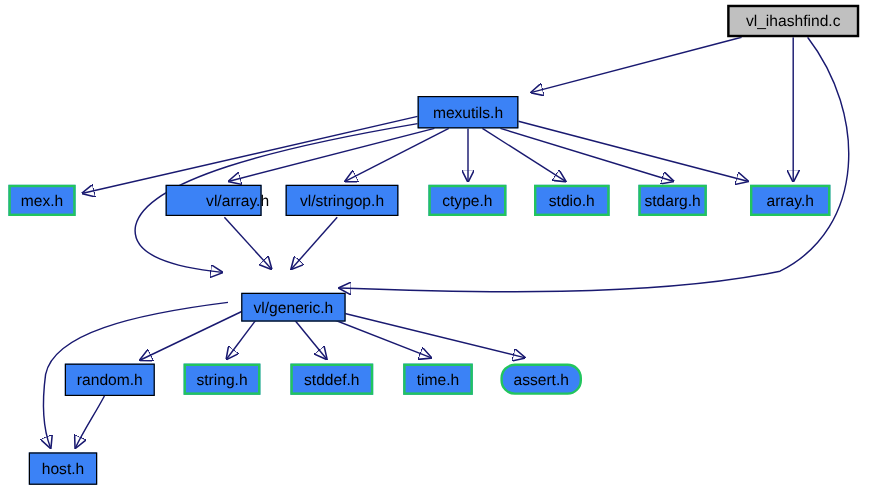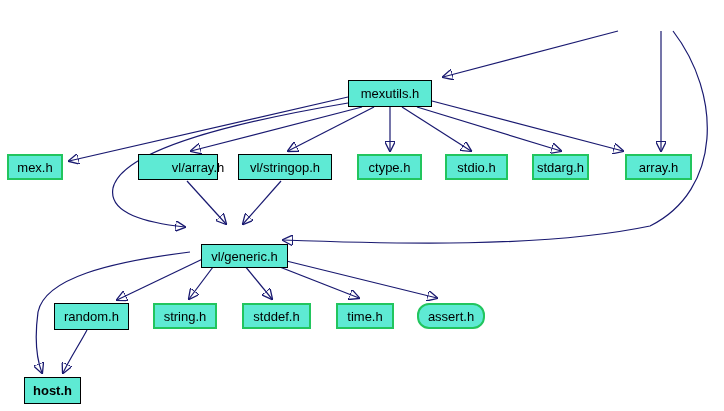--- a/index.html
+++ b/index.html
@@ -17,21 +17,21 @@
     width: 724px; height: 411px;
   }
   .edges-layer path { fill: none; stroke: #191970; stroke-width: 1.2px; }
   .node {
     position: absolute;
     box-sizing: border-box;
     display: flex;
     align-items: center;
     justify-content: center;
     height: 26px;
-    background: #5eead4;
+    background: #3b82f6;
     color: #000000;
     font-size: 13px;
     white-space: nowrap;
     text-align: center;
   }
   .node-current {
     background: #c0c0c0;
     border: 2px solid #000000;
   }
   .node-documented { border: 1px solid #000000; }
@@ -67,20 +67,21 @@
 
     <path d="M211,255 L117,300" marker-end="url(#arrow)"></path>
     <path d="M222,255 L189,299" marker-end="url(#arrow)"></path>
     <path d="M236,255 L272,299" marker-end="url(#arrow)"></path>
     <path d="M249,255 L359,298" marker-end="url(#arrow)"></path>
     <path d="M262,255 L437,298" marker-end="url(#arrow)"></path>
     <path d="M190,252 C110,262 45,278 38,312 C34,342 37,360 42,373" marker-end="url(#arrow)"></path>
     <path d="M87,330 C79,345 69,360 63,373" marker-end="url(#arrow)"></path>
   </svg>
 
+  <div class="node node-current" style="left:606px; top:4px; width:110px; height:27px;">vl_ihashfind.c</div>
 
   <div class="node node-documented" style="left:348px; top:80px; width:84px; height:27px;">mexutils.h</div>
 
   <div class="node node-external" style="left:7px; top:154px; width:56px;">mex.h</div>
 
   <div class="node node-documented" style="left:138px; top:154px; width:80px;padding-left:40px;">vl/array.h</div>
 
   <div class="node node-documented" style="left:238px; top:154px; width:94px;">vl/stringop.h</div>
 
   <div class="node node-external" style="left:357px; top:154px; width:65px;">ctype.h</div>
@@ -96,15 +97,15 @@
   <div class="node node-documented" style="left:54px; top:303px; width:75px; height:27px;text-align:right;">random.h</div>
 
   <div class="node node-external" style="left:153px; top:303px; width:64px;">string.h</div>
 
   <div class="node node-external" style="left:242px; top:303px; width:69px;">stddef.h</div>
 
   <div class="node node-external" style="left:336px; top:303px; width:58px;">time.h</div>
 
   <div class="node node-external" style="left:417px; top:303px; width:68px;border-radius:12px;">assert.h</div>
 
-  <div class="node node-documented" style="left:24px; top:377px; width:57px; height:27px;font-weight:bold;">host.h</div>
+  <div class="node node-documented" style="left:24px; top:377px; width:57px; height:27px;">host.h</div>
 
 </div>
 
 </body></html>

